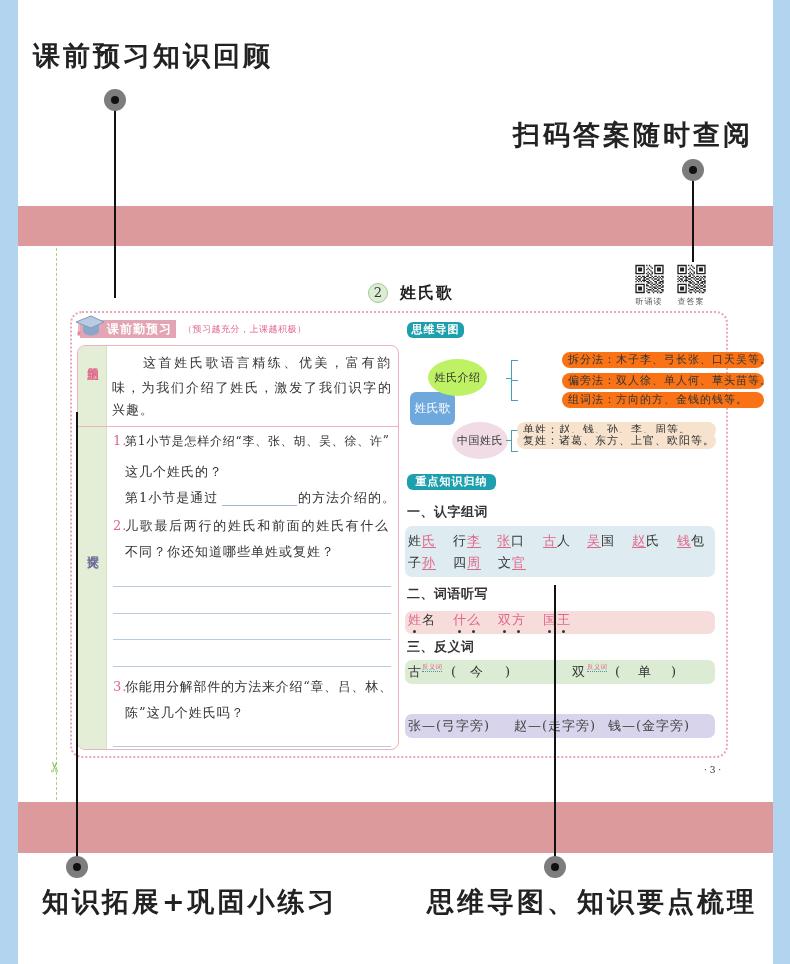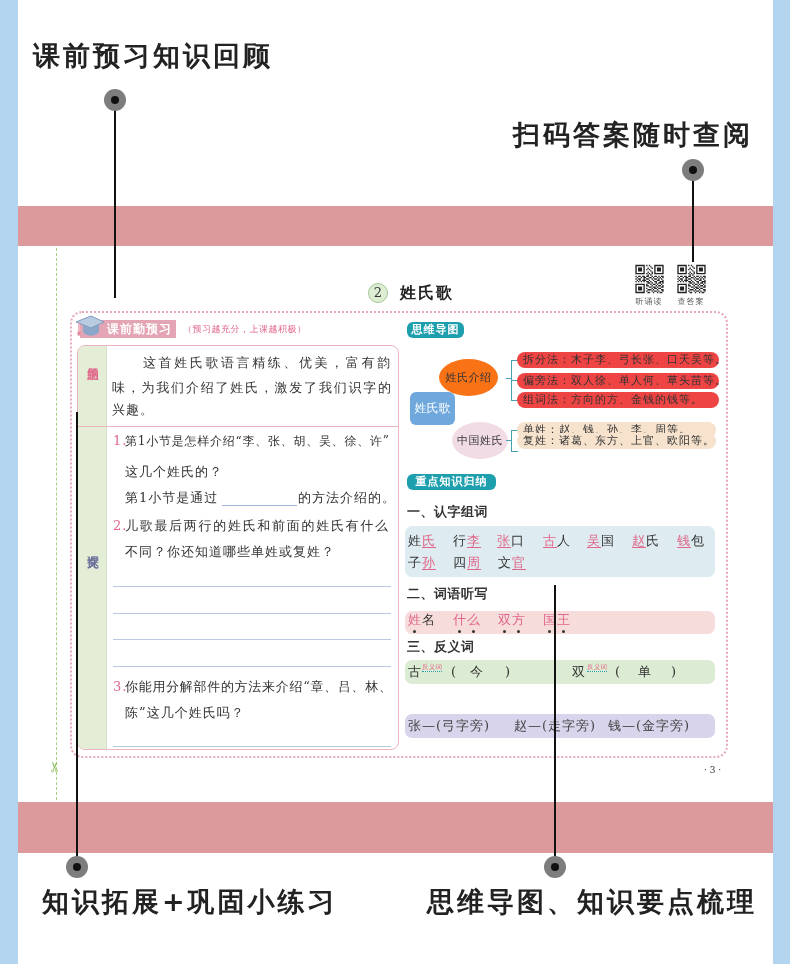--- a/index.html
+++ b/index.html
@@ -29,21 +29,21 @@
 .j{position:absolute;white-space:normal;text-align:justify;text-align-last:justify;letter-spacing:0;overflow:visible;height:16px;}
 .qnum{color:#e0678a;}
 .rule{position:absolute;left:113px;width:278px;height:0;border-top:1px solid #b9c9e3;}
 .blank{position:absolute;left:222px;top:490px;width:75px;height:15px;border-bottom:1px solid #9fb6da;}
 .tag{position:absolute;height:16px;border-radius:6px;background:#1e9fad;color:#ffffff;font-weight:bold;font-size:11px;line-height:16px;text-align:center;letter-spacing:1px;}
 .root{position:absolute;left:410px;top:392px;width:45px;height:33px;border-radius:6px;background:#6fa8dc;color:#fff;font-family:"DejaVu Sans",sans-serif;font-size:12px;line-height:33px;text-align:center;}
 .ell{position:absolute;border-radius:50%;font-size:11px;text-align:center;color:#333;letter-spacing:0.5px;}
 .br{position:absolute;box-sizing:border-box;border:1.5px solid #45a2b5;border-right:none;}
 .tick{position:absolute;height:0;border-top:1.5px solid #45a2b5;}
 .leaf{position:absolute;left:517px;height:16px;border-radius:8px;box-sizing:border-box;padding-left:6px;font-size:11px;line-height:16px;letter-spacing:1px;white-space:nowrap;color:#333;}
-.leaf.b{background:#ef4444;width:202px;}
+.leaf.b{background:#f97316;width:202px;margin-left:45px;}
 .leaf.p{background:#f6e2cd;width:199px;}
 .h{position:absolute;left:407px;font-family:"DejaVu Sans",sans-serif;font-weight:bold;font-size:13px;line-height:16px;color:#333;letter-spacing:0.5px;}
 .box{position:absolute;left:405px;width:310px;border-radius:7px;}
 .word{position:absolute;font-size:13px;line-height:16px;letter-spacing:1px;white-space:nowrap;}
 .hl{color:#e0678a;text-decoration:underline;text-decoration-color:#e0678a;text-underline-offset:2px;}
 .red{color:#e0678a;}
 .em{position:relative;display:inline-block;}
 .em::after{content:"";position:absolute;left:50%;bottom:-5px;width:3px;height:3px;margin-left:-2px;border-radius:50%;background:#333;}
 .small-tag{position:absolute;top:663px;font-size:6.5px;line-height:8px;color:#e0678a;border-bottom:1px dotted #2aa0b0;white-space:nowrap;letter-spacing:0.3px;}
 .pno{position:absolute;left:704px;top:764px;font-size:9px;line-height:12px;color:#333;}
@@ -152,21 +152,21 @@
     <div class="a t13 qnum" style="left:113px;top:679px;">3.</div>
     <div class="t13 j" style="left:125px;top:679px;width:267px;">你能用分解部件的方法来介绍“章、吕、林、</div>
     <div class="a t13" style="left:125px;top:705px;">陈”这几个姓氏吗？</div>
     <div class="rule" style="top:746px;"></div>
   </div>
 
   <div>
     <div class="tag" style="left:407px;top:322px;width:57px;">思维导图</div>
     <div class="root">姓氏歌</div>
 
-    <div class="ell" style="left:439px;top:359px;width:59px;height:37px;line-height:37px;background:#f97316;">姓氏介绍</div>
+    <div class="ell" style="left:428px;top:359px;width:59px;height:37px;line-height:37px;background:#bef264;">姓氏介绍</div>
     <div class="ell" style="left:452px;top:422px;width:56px;height:37px;line-height:37px;background:#f1dce6;">中国姓氏</div>
 
     <div class="br" style="left:511px;top:360px;width:7px;height:41px;"></div>
     <div class="tick" style="left:511px;top:380px;width:7px;"></div>
     <div class="tick" style="left:506px;top:378px;width:6px;"></div>
     <div class="br" style="left:511px;top:430px;width:7px;height:22px;"></div>
     <div class="tick" style="left:506px;top:440px;width:6px;"></div>
 
     <div class="leaf b" style="top:352px;">拆分法：木子李、弓长张、口天吴等。</div>
     <div class="leaf b" style="top:373px;">偏旁法：双人徐、单人何、草头苗等。</div>

